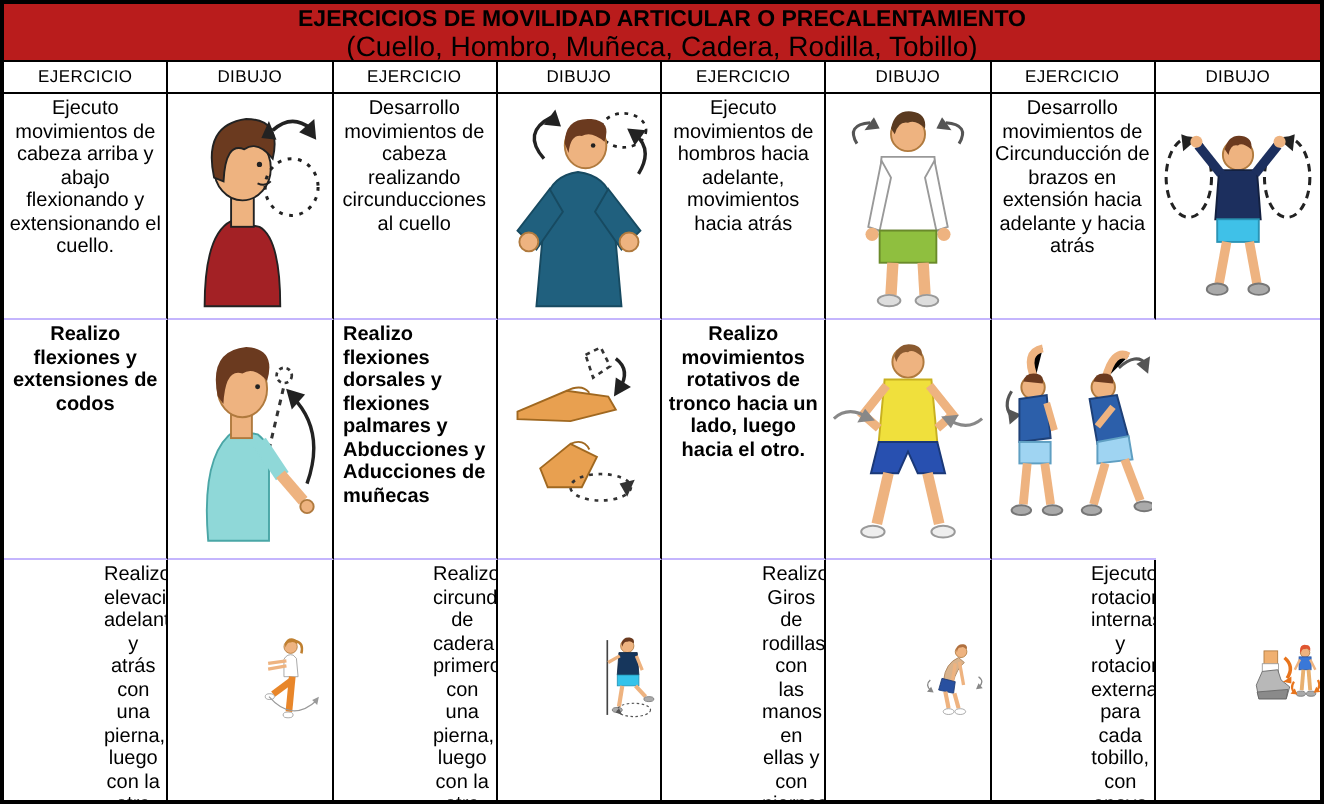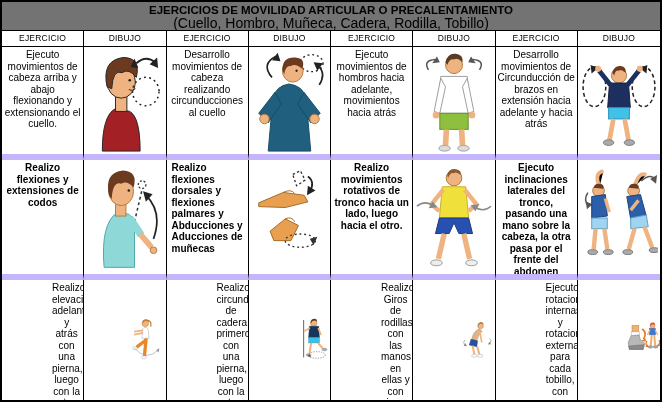--- a/index.html
+++ b/index.html
@@ -2,38 +2,38 @@
 <html><head>
 <meta charset="utf-8">
 <style>
   * { margin:0; padding:0; box-sizing:border-box; }
   body { background:#fff; font-family:"Liberation Sans", sans-serif; color:#000; }
   .sheet {
     width:662px; height:402px; border:2px solid #000; background:#fff;
     display:flex; flex-direction:column; overflow:hidden;
   }
   .title-block {
-    background:#737373; border-bottom:1px solid #000;
+    background:#b91c1c; border-bottom:1px solid #000;
     height:29px; text-align:center; padding-top:2px; flex:0 0 auto;
   }
   .title { font-size:11.5px; font-weight:bold; line-height:13px; }
   .subtitle { font-size:14px; font-weight:normal; line-height:12px; }
   .hdr-row, .row { display:grid; grid-template-columns:repeat(8,1fr); flex:0 0 auto; }
   .hdr-row { height:16px; }
   .hdr-cell {
     font-size:8.5px; font-weight:normal; text-align:center; line-height:15px;
     border-right:1px solid #000; border-bottom:1px solid #000; background:#fff;
     letter-spacing:0.2px;
   }
   .hdr-cell:last-child { border-right:none; }
   .row-1 { height:113px; }
   .row-2 { height:120px;font-weight:bold; }
   .row-3 { height:120px; flex:1 1 auto; }
   .cell {
-    border-right:1px solid #000; border-bottom:6px solid #c4b5fd;
+    border-right:1px solid #000; border-bottom:1px solid #c4b5fd;
     overflow:hidden; background:#fff;
   }
   .cell:last-child { border-right:none; }
   .row:last-child .cell { border-bottom:none;margin-left:48px; }
   .text-cell { padding:2px 2px; }
   .txt { font-size:10px; line-height:11.5px; text-align:center; }
   .ta-left .txt { text-align:left; padding-left:3px; }
   .draw-cell { display:flex; align-items:center; justify-content:center; }
   .draw-cell svg { display:block; }
 </style>
@@ -193,23 +193,20 @@
         <path d="M25,56 L55,56 L59,72 L45,72 L40,61 L35,72 L21,72 Z" fill="#2850b0" stroke="#1a3878"></path>
         <path d="M30,72 L24,98" stroke="#eeb380" stroke-width="5.5"></path>
         <path d="M50,72 L56,98" stroke="#eeb380" stroke-width="5.5"></path>
         <ellipse cx="22" cy="102" rx="6" ry="3" fill="#eee" stroke="#999"></ellipse>
         <ellipse cx="58" cy="102" rx="6" ry="3" fill="#eee" stroke="#999"></ellipse>
         <path d="M2,44 Q10,37 20,44" stroke="#888" stroke-width="1.6" fill="none"></path>
         <polygon points="23,45 14,46 18,39" fill="#888"></polygon>
         <path d="M60,44 Q70,51 78,44" stroke="#888" stroke-width="1.6" fill="none"></path>
         <polygon points="57,43 66,42 62,49" fill="#888"></polygon>
       </svg>
-    </div>
-    <div class="cell text-cell">
-      <div class="txt">Ejecuto inclinaciones laterales del tronco, pasando una mano sobre la cabeza, la otra pasa por el frente del abdomen</div>
     </div>
     <div class="cell draw-cell">
       <svg width="78" height="110" viewBox="0 0 80 110" aria-label="trunk-lateral-bend-figure">
         <path d="M8,30 Q3,38 9,44" stroke="#555" stroke-width="1.6" fill="none"></path>
         <polygon points="7,47 6,39 13,42" fill="#555"></polygon>
         <path d="M20,24 Q14,10 24,8" stroke="#eeb380" stroke-width="4"></path>
         <circle cx="19" cy="28" r="6" fill="#eeb380" stroke="#b07a3e"></circle>
         <path d="M14,25 Q15,20 21,21 Q25,22 24,26 Z" fill="#6b3a1f"></path>
         <path d="M12,34 L26,32 L28,54 L12,56 Z" fill="#2c5faa" stroke="#1e4077"></path>
         <path d="M26,36 L30,50" stroke="#eeb380" stroke-width="3.5"></path>

